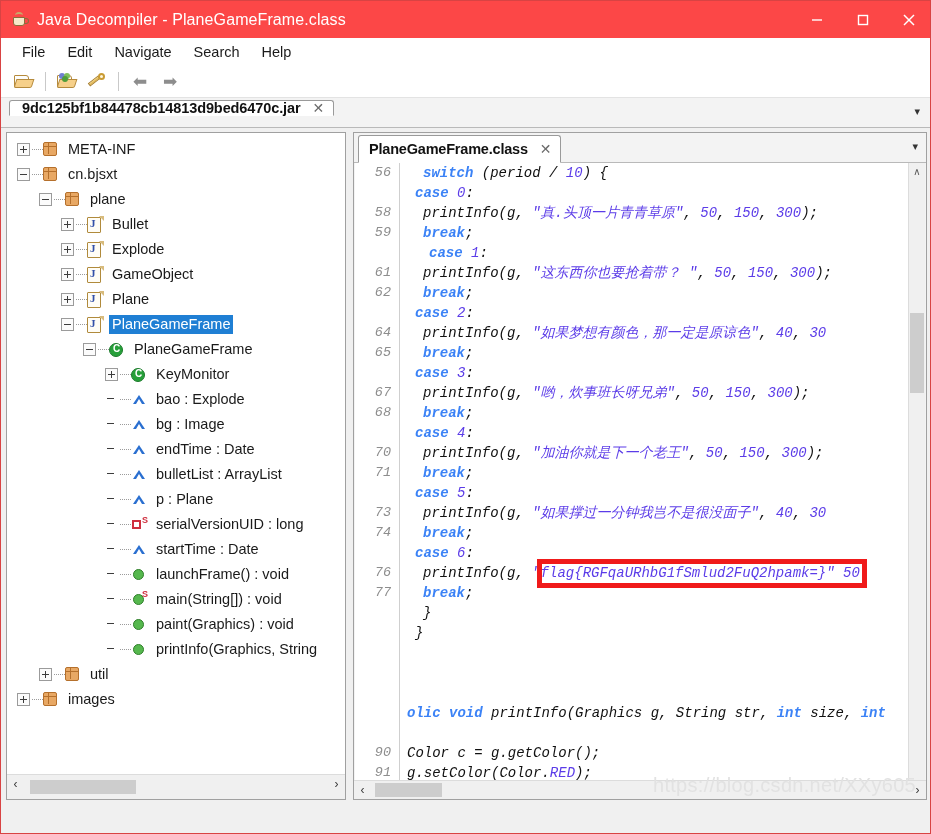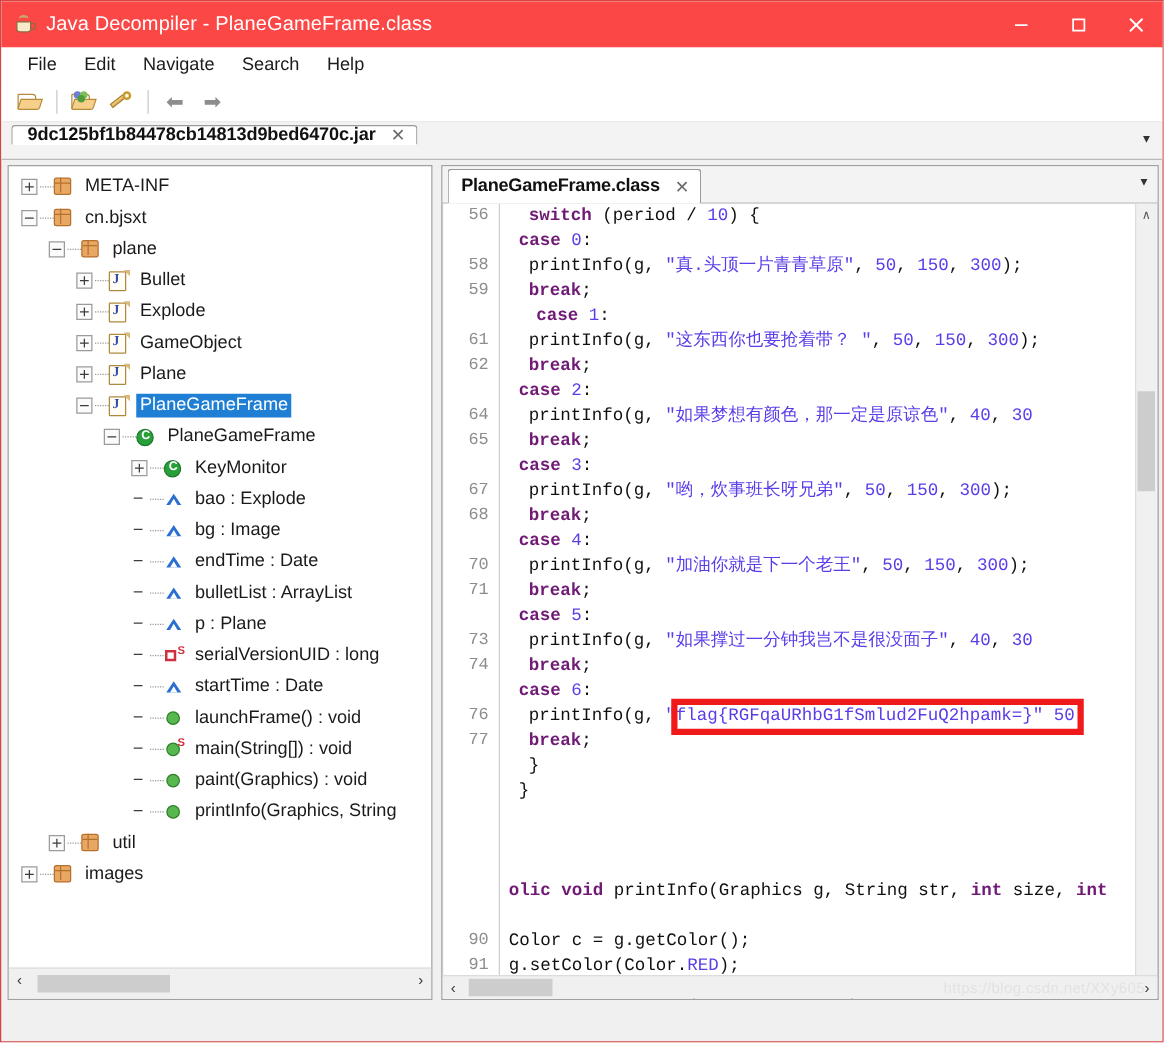--- a/index.html
+++ b/index.html
@@ -498,20 +498,21 @@
     width: 44px; height: 636px;
     background: #ffffff;
     border-right: 1px solid #cfcfcf;
   }
   .code-lines {
     position: absolute;
     left: 0; top: 0;
     width: 570px;
     font-family: "Liberation Mono", monospace;
     font-size: 14px;
+    font-style: italic;
   }
   .cl {
     height: 20px;
     line-height: 20px;
     white-space: pre;
     position: relative;
   }
   .lno {
     position: absolute;
     left: 0;
@@ -520,21 +521,21 @@
     color: #8d8d8d;
     font-family: "Liberation Mono", monospace;
     font-size: 13.5px;
   }
   .ctext {
     position: absolute;
     left: 52px;
     white-space: pre;
     color: #000000;
   }
-  .k { color: #701a75; font-weight: bold; }
+  .k { color: #3b82f6; font-weight: bold; }
   .str { color: #5b3ce8; }
   .num { color: #5b3ce8; }
   .fld { color: #5b3ce8; margin-top: 12px; }
   .plain { color: #101010; }
 
   .highlight-box {
     position: absolute;
     left: 182px;
     top: -4px;
     width: 330px;
@@ -601,21 +602,21 @@
     position: absolute;
     left: 0; bottom: 0;
     width: 338px; height: 25px;
     background: #f0f0f0;
     border-top: 1px solid #dcdcdc;
     box-sizing: border-box;
   }
   .watermark {
     position: absolute;
     right: 10px; bottom: 2px;
-    font-size: 12px;
+    font-size: 20px;
     color: #e2e2e2;
     letter-spacing: .3px;
     white-space: nowrap;
     pointer-events: none;
   }
 </style>
 </head>
 <body>
 
 <div id="app">

